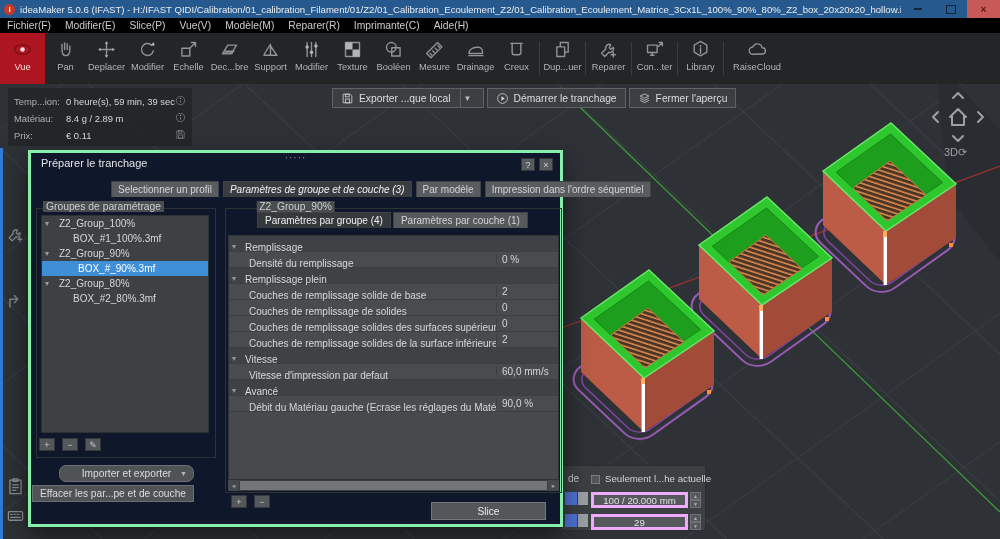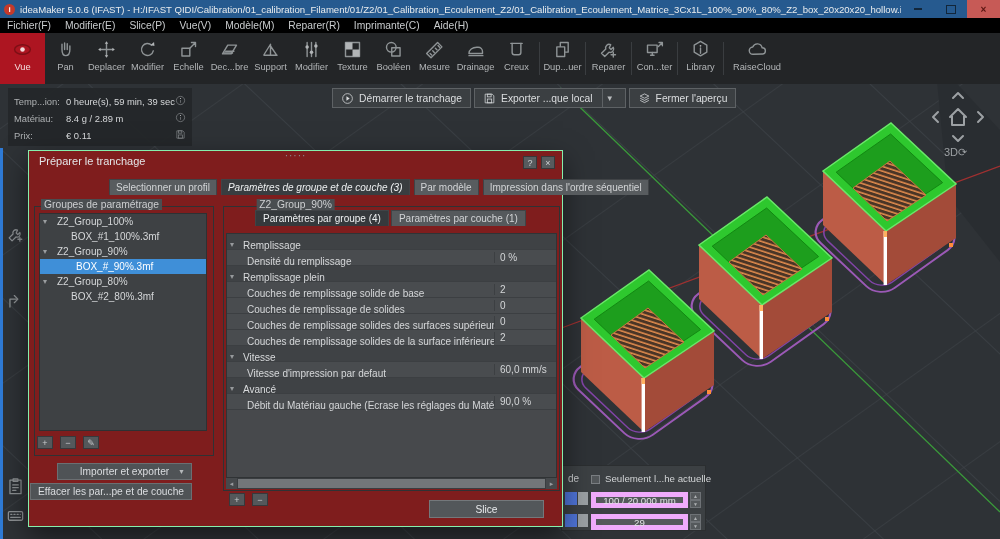--- a/index.html
+++ b/index.html
@@ -50,22 +50,22 @@
   .pv-btn{background:#3b3f42;border:1px solid #5e6265;color:#dcdee0;font-size:10.3px;
           display:flex;align-items:center;gap:5px;padding:0 8px;white-space:nowrap;}
   .pv-btn svg{width:13px;height:13px;stroke:#cfd2d4;fill:none;stroke-width:1.5;}
   .pv-split{width:14px;border-left:1px solid #5e6265;margin-left:4px;display:flex;align-items:center;
             justify-content:center;color:#b9bcbe;font-size:8px;height:100%;}
   
   .navcluster{position:absolute;left:926px;top:90px;z-index:4;}
   .navcluster svg{stroke:#9da1a4;fill:none;stroke-width:2;stroke-linecap:round;stroke-linejoin:round;}
   .nav3d{position:absolute;left:944px;top:146px;color:#9da1a4;font-size:11px;z-index:4;}
   
-  .dialog{position:absolute;left:28px;top:150px;width:535px;height:377px;background:#7f1d1d;
-          border:1px solid #86efac;box-shadow:0 10px 26px rgba(0,0,0,.5);z-index:10;box-sizing:border-box;}
+  .dialog{position:absolute;left:28px;top:150px;width:535px;height:377px;background:#0f172a;
+          border:3px solid #86efac;box-shadow:0 10px 26px rgba(0,0,0,.5);z-index:10;box-sizing:border-box;}
   .dlg-title{position:absolute;top:4px;left:10px;font-size:11px;color:#e3e5e7;}
   .dlg-grip{position:absolute;top:-1px;left:50%;transform:translateX(-50%);color:#8d9093;
             font-size:10px;letter-spacing:1px;}
   .dlg-sq{position:absolute;top:5px;width:14px;height:13px;background:#575b5e;border:1px solid #35383a;
           color:#cdd0d2;font-size:9px;display:flex;align-items:center;justify-content:center;box-sizing:border-box;}
   .dlg-help{right:25px;} .dlg-close{right:7px;}
   .dlg-tabs{position:absolute;top:28px;left:80px;display:flex;gap:4px;}
   .tab{padding:2px 6px;background:#585c5f;color:#d2d4d6;font-size:10px;border:1px solid #404346;
        border-bottom:none;white-space:nowrap;}
   .tab.active{background:#393d40;color:#eef0f1;font-style:italic;}
@@ -80,21 +80,21 @@
   .gl-item{height:15px;line-height:15px;font-size:10px;color:#d5d7d9;white-space:nowrap;position:relative;}
   .gl-group{padding-left:17px;}
   .gl-group::before{content:"▾";position:absolute;left:3px;top:0;font-size:8px;color:#9a9da0;}
   .gl-model{padding-left:31px;}
   .gl-sel{background:#3f8fd8;color:#ffffff;padding-left:36px;}
   .mini-btns{position:absolute;left:8px;top:285px;display:flex;gap:7px;}
   .mini-btn{width:16px;height:13px;background:#54585b;border:1px solid #36393c;color:#c8cbcd;
             font-size:9px;display:flex;align-items:center;justify-content:center;box-sizing:border-box;}
   .dlg-btn{position:absolute;background:#4f5356;border:1px solid #6b6f72;color:#dbdde0;font-size:10.2px;
            display:flex;align-items:center;justify-content:center;box-sizing:border-box;white-space:nowrap;}
-  .btn-import{left:28px;top:312px;width:135px;height:17px;}
+  .btn-import{left:28px;top:312px;width:135px;height:17px;border-radius:7px;}
   .btn-import .arr{position:absolute;right:6px;font-size:7px;color:#b5b8ba;}
   .btn-clear{left:1px;top:332px;width:162px;height:17px;}
   .btn-slice{left:400px;top:349px;width:115px;height:18px;background:#53575a;border-color:#74787b;color:#e9ebed;}
   .inner-tabs{position:absolute;top:59px;left:194px;width:335px;display:flex;justify-content:center;gap:2px;}
   .itab{padding:2px 7px;background:#55595c;color:#d2d4d6;font-size:10px;border:1px solid #404346;border-bottom:none;white-space:nowrap;}
   .itab.active{background:#35393c;color:#eef0f1;}
   .paramtable{position:absolute;left:197px;top:82px;width:331px;height:245px;background:#47494c;
               border:1px solid #303335;box-sizing:border-box;overflow:hidden;}
   .prow{height:16px;display:flex;align-items:center;font-size:10px;color:#d4d6d8;
         border-bottom:1px solid #3c3f42;box-sizing:border-box;}
@@ -112,21 +112,21 @@
   .hs-thumb{flex:1;background:#737679;margin:1px 1px;}
   .mini-btns2{position:absolute;left:200px;top:342px;display:flex;gap:7px;}
   
   .layerpanel{position:absolute;left:561px;top:465px;width:145px;height:66px;background:#3c4043;
               border:1px solid #2b2e30;z-index:5;box-sizing:border-box;}
   .lp-de{position:absolute;left:6px;top:7px;font-size:10px;color:#c8cacc;}
   .lp-check{position:absolute;left:29px;top:9px;width:9px;height:9px;background:#53575a;border:1px solid #7a7e82;box-sizing:border-box;}
   .lp-chklabel{position:absolute;left:43px;top:7px;font-size:9.7px;color:#d2d4d6;white-space:nowrap;}
   .lp-blue{position:absolute;left:3px;width:12px;height:13px;background:#4f74d8;}
   .lp-grey{position:absolute;left:16px;width:10px;height:13px;background:#9ba0a4;}
-  .lp-spin{position:absolute;left:29px;width:97px;height:16px;background:#55595c;border:5px solid #f0abfc;
+  .lp-spin{position:absolute;left:29px;width:97px;height:16px;background:#55595c;border:3px solid #f0abfc;
            color:#e0e2e4;font-size:9.7px;display:flex;align-items:center;justify-content:center;box-sizing:border-box;}
   .lp-ud{position:absolute;left:128px;width:11px;height:16px;display:flex;flex-direction:column;}
   .lp-ud span{flex:1;background:#55595c;border:1px solid #6e7276;color:#aeb1b3;font-size:5px;
               display:flex;align-items:center;justify-content:center;box-sizing:border-box;}
 </style>
 </head>
 <body>
 
 <svg width="0" height="0" style="position:absolute" aria-hidden="true">
   <defs>
@@ -445,30 +445,30 @@
       <span class="stat-value">€ 0.11</span>
       <span class="stat-ico"><svg>
           <use href="#i-save"></use>
         </svg></span>
     </div>
   </div>
 
 <div class="preview-bar">
   <div class="pv-btn">
     <svg>
-        <use href="#i-play"></use>
-      </svg>
-    <span>Démarrer le tranchage</span>
+        <use href="#i-save"></use>
+      </svg>
+    <span>Exporter ...que local</span>
+    <span class="pv-split">▼</span>
   </div>
   <div class="pv-btn">
     <svg>
-        <use href="#i-save"></use>
-      </svg>
-    <span>Exporter ...que local</span>
-    <span class="pv-split">▼</span>
+        <use href="#i-play"></use>
+      </svg>
+    <span>Démarrer le tranchage</span>
   </div>
   <div class="pv-btn">
     <svg>
         <use href="#i-layers"></use>
       </svg>
     <span>Fermer l'aperçu</span>
   </div>
 </div>
 
 <div class="navcluster">

